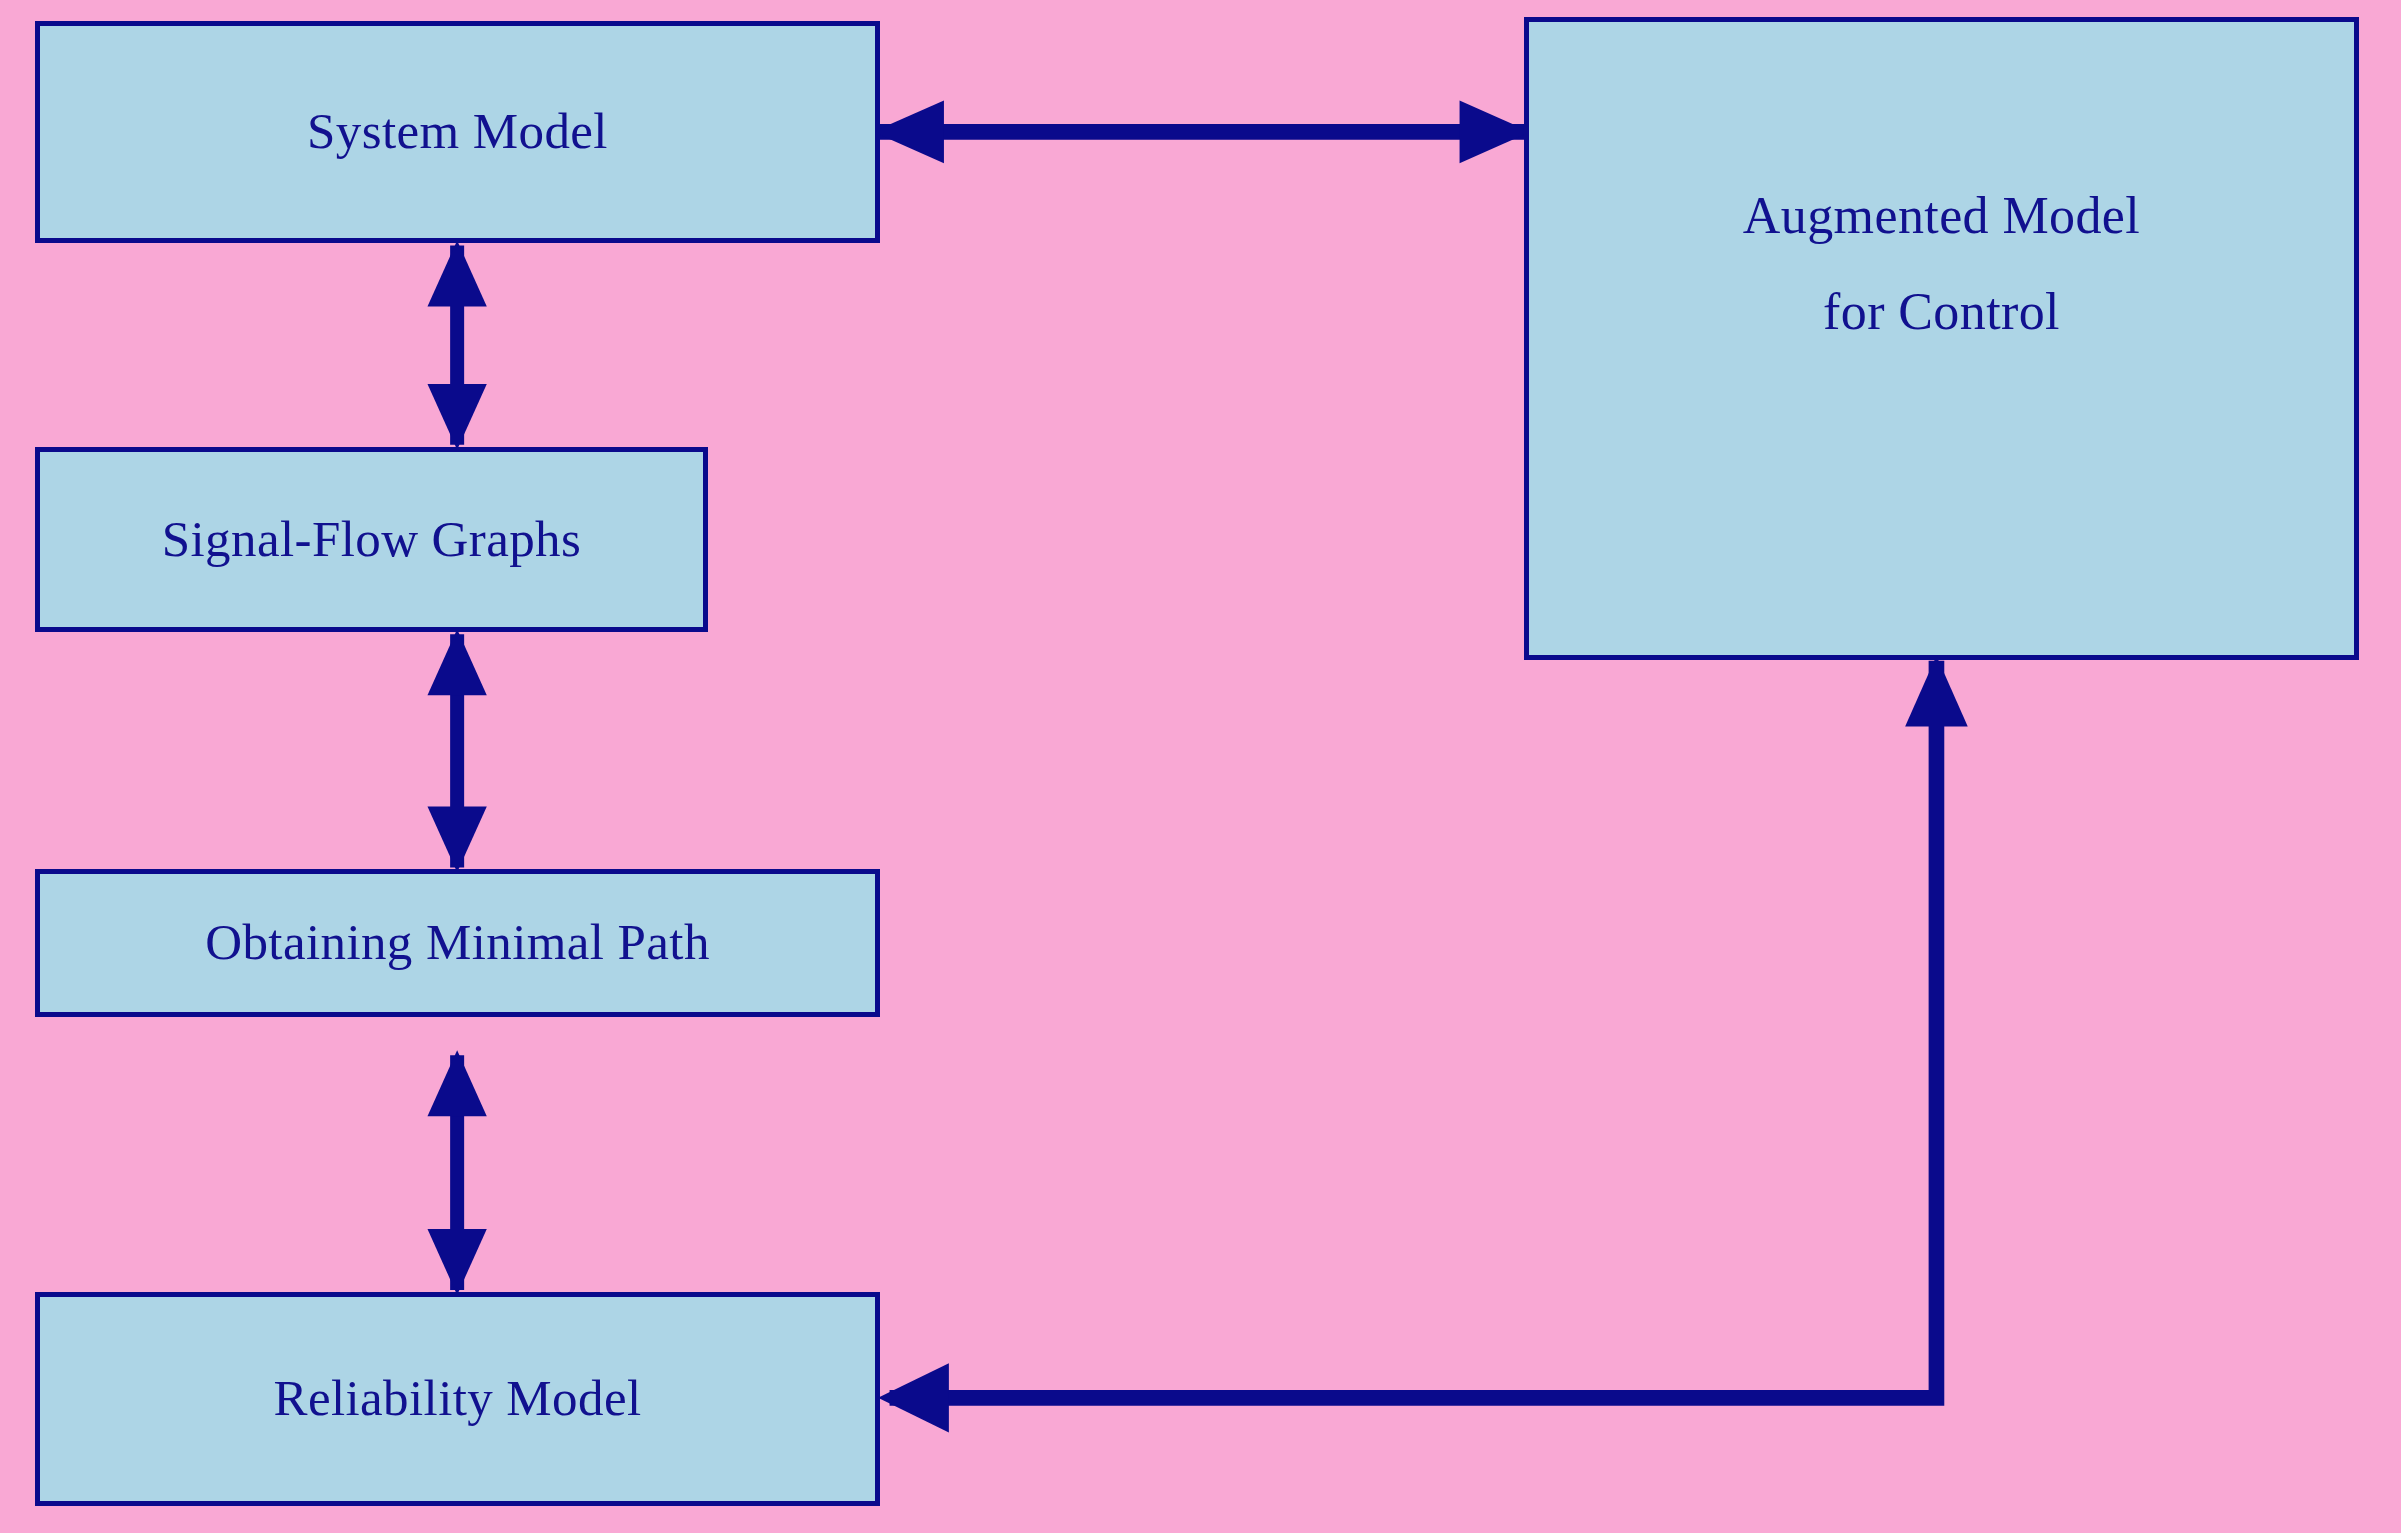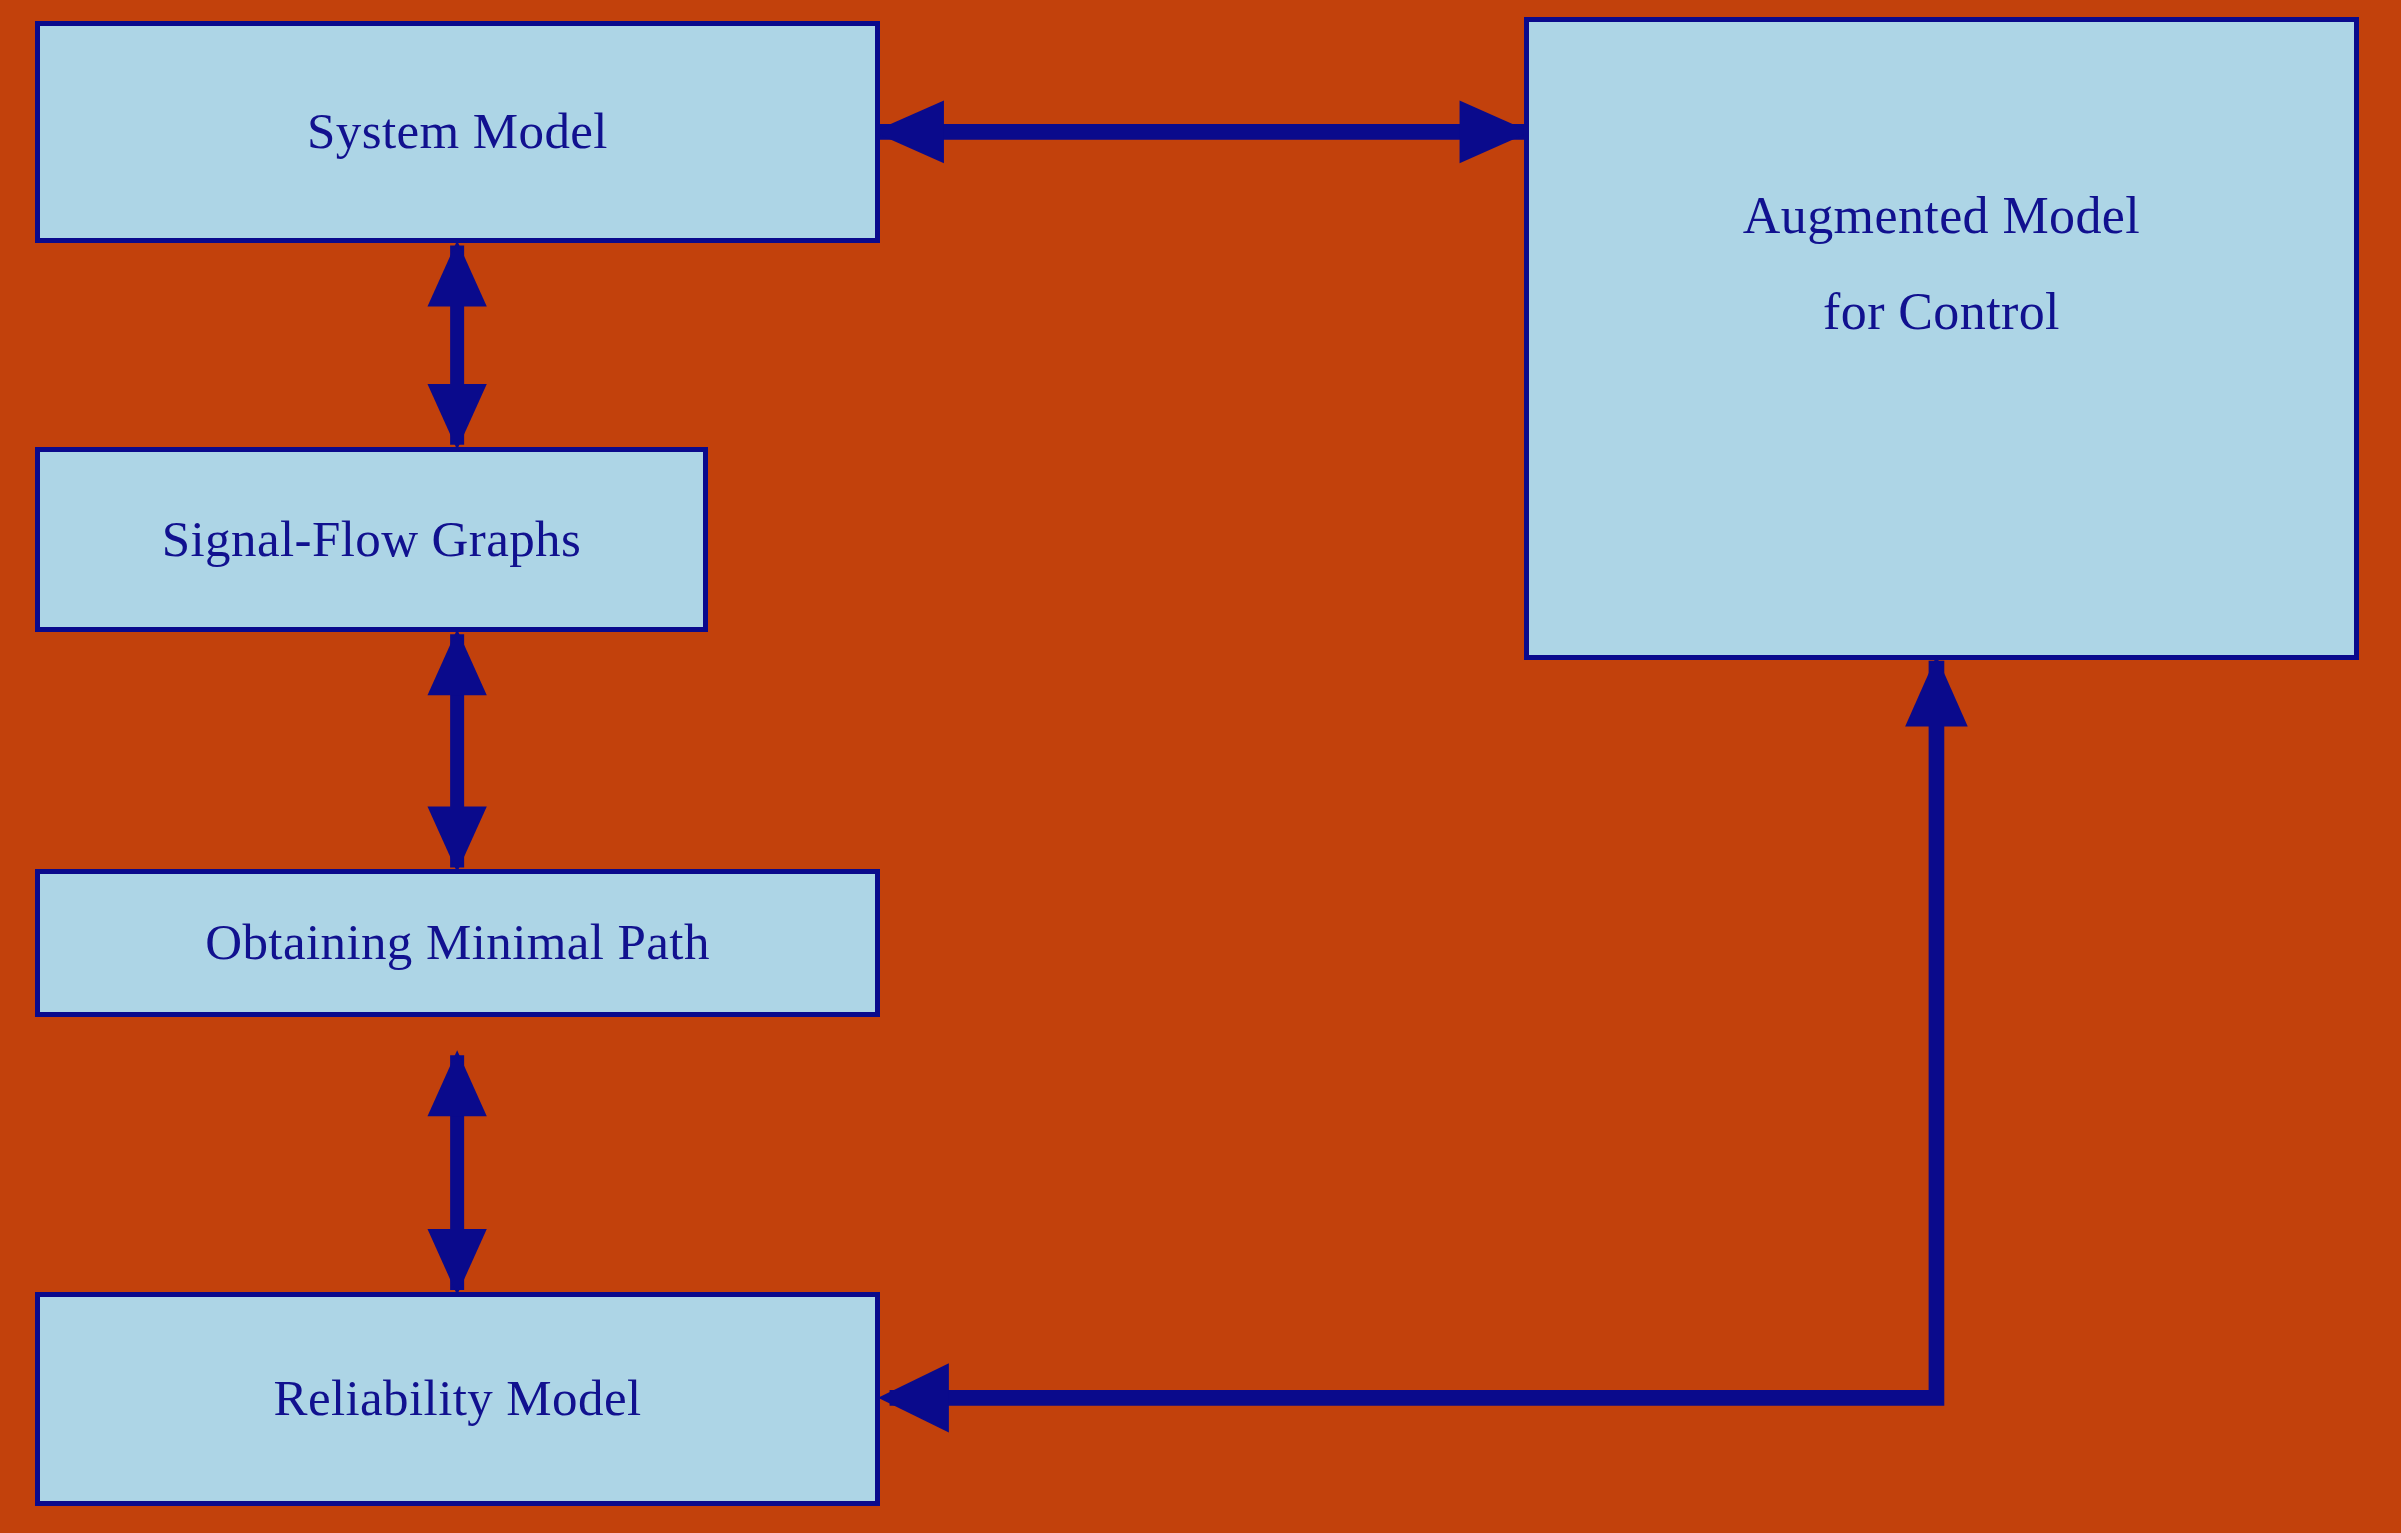--- a/index.html
+++ b/index.html
@@ -10,21 +10,21 @@
   body {
     width: 2401px;
     height: 1533px;
     overflow: hidden;
     font-family: "Liberation Serif", "DejaVu Serif", serif;
   }
   #diagram-root {
     position: relative;
     width: 2401px;
     height: 1533px;
-    background: #c2410c;
+    background: #f9a8d4;
   }
   .svg-layer {
     position: absolute;
     left: 0;
     top: 0;
     width: 2401px;
     height: 1533px;
   }
   .node-box {
     position: absolute;

